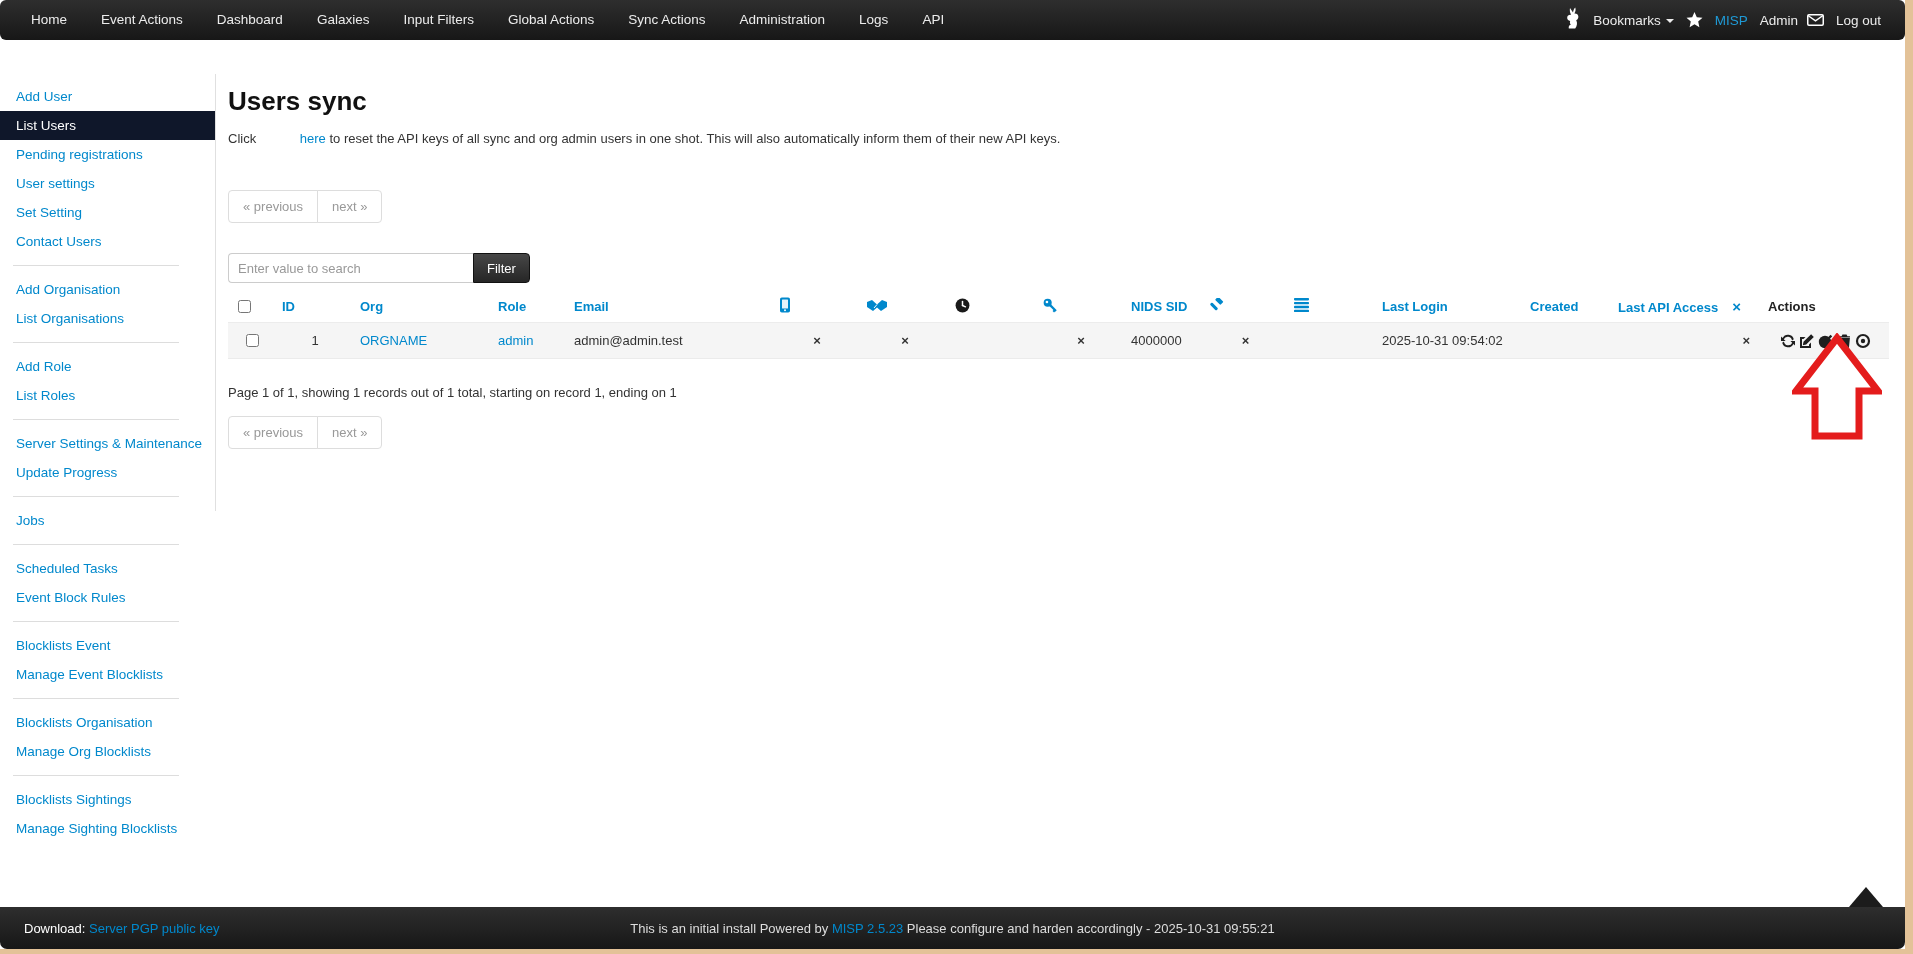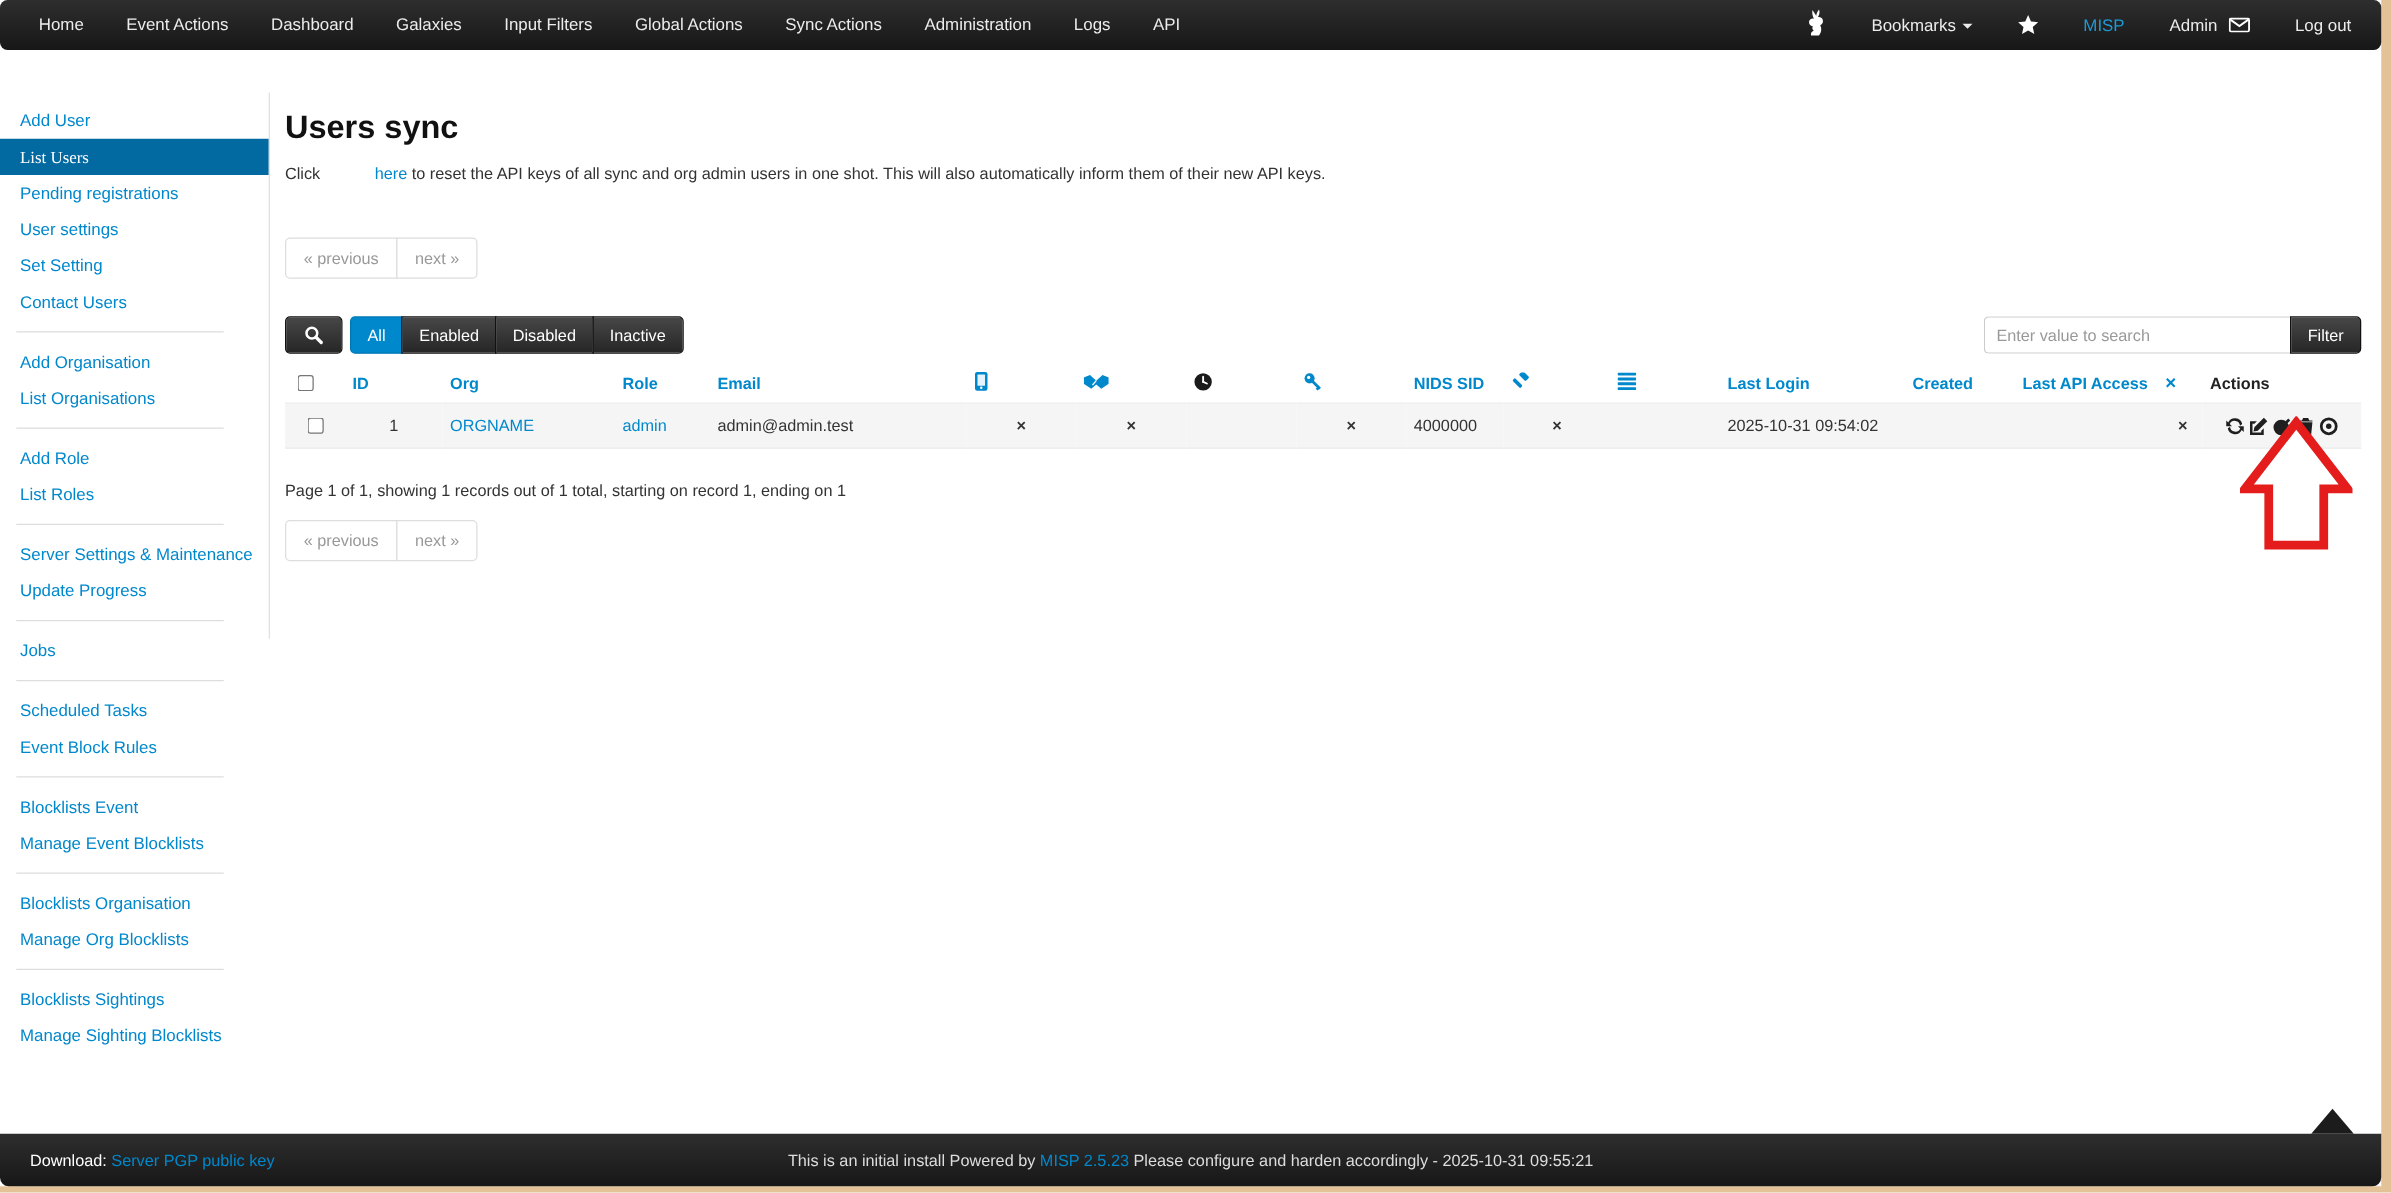--- a/index.html
+++ b/index.html
@@ -27,38 +27,38 @@
     display:flex;
     align-items:center;
     padding:0 14px;
     color:#eee;
   }
   .nav-left { display:flex; align-items:center; height:100%; }
   .nav-item {
     padding:0 17px; line-height:40px; color:#ececec; cursor:pointer;
     font-size:13.5px; text-decoration:none; white-space:nowrap;
   }
-  .nav-right { margin-left:auto; display:flex; align-items:center; gap:36px; padding-right:10px; }
+  .nav-right { margin-left:auto; display:flex; align-items:center; gap:12px; padding-right:10px; }
   .nav-right a, .nav-right span.nav-text { color:#ececec; text-decoration:none; font-size:13.5px; cursor:pointer; }
   .brand-link { color:#1f9ad6 !important; }
   .caret-down {
     display:inline-block; width:0; height:0; margin-left:5px; vertical-align:middle;
     border-left:4px solid transparent; border-right:4px solid transparent; border-top:4px solid #ececec;
   }
   .icon-btn { display:inline-flex; align-items:center; cursor:pointer; }
   .admin-wrap { display:inline-flex; align-items:center; gap:9px; }
   
   .content-wrap { flex:1; display:flex; position:relative;margin-top:20px; }
   
   .sidebar { width:215px; flex:0 0 215px; padding:22px 0 0 0; }
   .side-item {
     display:block; padding:6px 10px 6px 16px; color:#0088cc; text-decoration:none;
     font-size:13.5px; cursor:pointer; line-height:17px;
   }
-  .side-item.active { background:#0369a1; color:#fff;font-family:Liberation Serif, serif; }
+  .side-item.active { background:#0f172a; color:#fff; }
   .side-divider { border-top:1px solid #ddd; margin:9px 36px 9px 13px; height:0; }
   
   .main { flex:1; position:relative; padding:10px 16px 0 13px; }
   .main::before {
     content:''; position:absolute; left:0; top:14px; height:437px; width:1px; background:#e0e0e0;
   }
   .page-title { font-size:26px; font-weight:bold; color:#111; margin:16px 0 14px; }
   .desc { margin:0 0 20px; color:#333; }
   .desc a { color:#0088cc; text-decoration:none; cursor:pointer;padding-left:40px; }
   .pagination { display:inline-flex; margin-top:24px; }
@@ -213,34 +213,20 @@
       <h2 class="page-title">Users sync</h2>
 
       <p class="desc"><span>Click </span><a>here</a><span> to reset the API keys of all sync and org admin users in one shot. This will also automatically inform them of their new API keys.</span></p>
 
       <div class="pagination">
         <button class="pg-btn prev">« previous</button>
         <button class="pg-btn next">next »</button>
       </div>
 
       <div class="toolbar">
-        <div class="toolbar-left">
-          <div class="search-btn">
-            <svg width="16" height="16" viewBox="0 0 16 16" aria-hidden="true">
-              <circle cx="6.5" cy="6.5" r="4.3" fill="none" stroke="#fff" stroke-width="2"></circle>
-              <line x1="10" y1="10" x2="14" y2="14" stroke="#fff" stroke-width="2.6" stroke-linecap="round"></line>
-            </svg>
-          </div>
-          <div class="tab-group">
-              <button class="tab-btn active">All</button>
-              <button class="tab-btn">Enabled</button>
-              <button class="tab-btn">Disabled</button>
-              <button class="tab-btn">Inactive</button>
-            </div>
-        </div>
         <div class="toolbar-right">
           <input class="search-input" type="text" placeholder="Enter value to search" style="">
           <button class="filter-btn">Filter</button>
         </div>
       </div>
 
       <table class="users">
         <colgroup>
           <col style="width:48px">
             <col style="width:78px">

